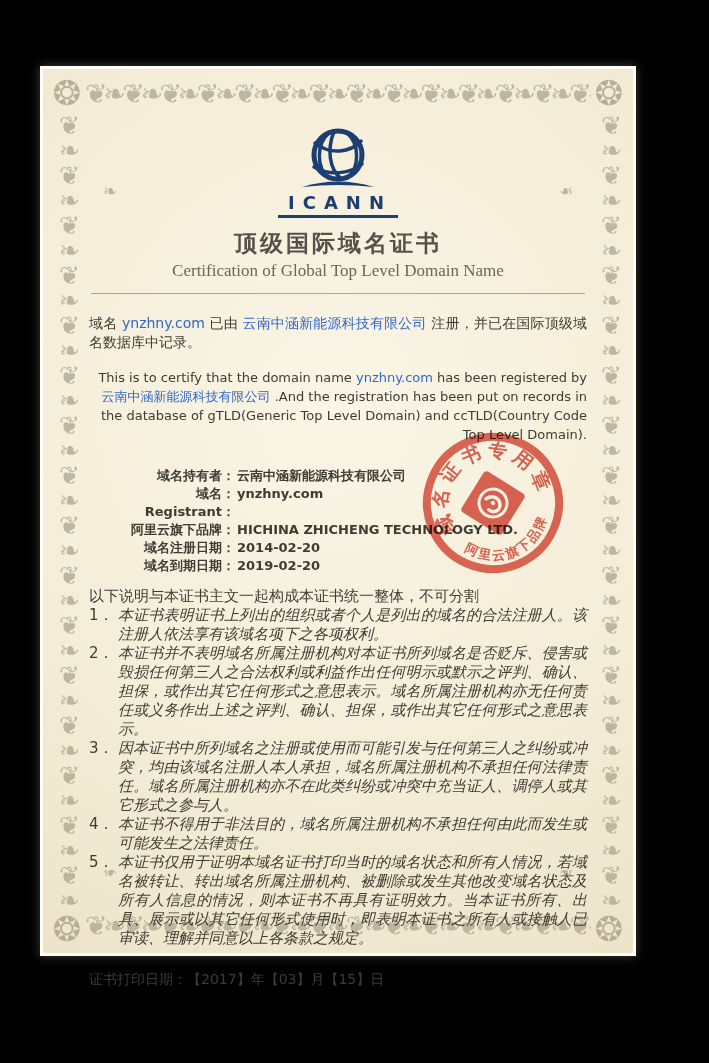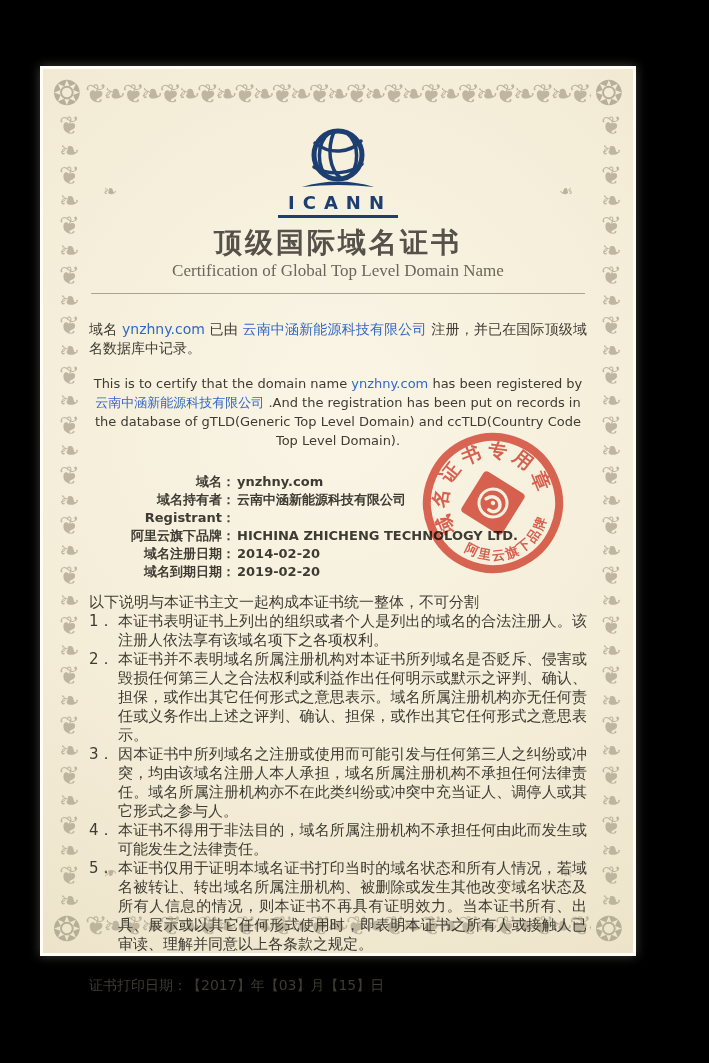--- a/index.html
+++ b/index.html
@@ -37,41 +37,41 @@
   .content{position:absolute;left:46px;right:46px;top:52px;color:#3e3b33;}
 
   .logo-wrap{text-align:center;}
   .globe{display:block;margin:6px auto 0 auto;}
   .icann-word{
     display:inline-block;margin-top:2px;color:#1c3e70;font-weight:bold;font-size:18px;
     letter-spacing:8px;padding:0 6px 2px 10px;border-bottom:3px solid #1c3e70;line-height:20px;
   }
   .icann-tagline{font-size:6.5px;color:#2a4a7d;margin-top:2px;letter-spacing:.3px;}
 
-  .cert-title{margin-top:12px;text-align:center;font-size:28px;font-weight:bold;
+  .cert-title{margin-top:12px;text-align:center;font-size:23px;font-weight:bold;
     color:#55514a;letter-spacing:3px;line-height:26px;}
   .cert-subtitle{margin-top:5px;text-align:center;font-size:17px;color:#6b665a;
     font-family:"Liberation Serif","DejaVu Serif",serif;line-height:19px;}
   .divider{margin:13px 2px 0 2px;height:0;border-top:1px solid #aaa392;}
 
   .para{font-size:14px;line-height:19px;}
-  .para.zh{margin-top:26px;text-align:justify;}
-  .para.en{margin-top:16px;font-size:13px;line-height:19px;text-align:center;}
+  .para.zh{margin-top:20px;text-align:justify;}
+  .para.en{margin-top:16px;font-size:13px;line-height:19px;text-align:right;}
   .blue{color:#3168c8;}
 
   .details{margin-top:23px;font-weight:bold;font-size:13px;line-height:18px;}
   .drow{display:flex;white-space:nowrap;}
   .dlabel{width:146px;flex:none;text-align:right;}
   .dvalue{margin-left:2px;}
 
   .terms{margin-top:12px;font-size:15px;line-height:19px;}
   .terms-intro{text-align:left;}
   .term{display:flex;}
   .tnum{width:29px;flex:none;}
-  .ttext{flex:1;text-align:justify;}
+  .ttext{flex:1;text-align:justify;font-style:italic;}
 
   .print-date{margin-top:22px;font-size:14px;line-height:19px;}
 
   .stamp{position:absolute;left:374px;top:358px;mix-blend-mode:multiply;opacity:.92;}
 </style>
 </head>
 <body>
 
 <div class="paper">
 
@@ -108,26 +108,26 @@
     <div class="cert-title">顶级国际域名证书</div>
     <div class="cert-subtitle">Certification of Global Top Level Domain Name</div>
     <div class="divider"></div>
 
     <div class="para zh"><span>域名 </span><span class="blue">ynzhny.com</span><span> 已由 </span><span class="blue">云南中涵新能源科技有限公司</span><span> 注册，并已在国际顶级域名数据库中记录。</span></div>
 
     <div class="para en"><span>This is to certify that the domain name </span><span class="blue">ynzhny.com</span><span> has been registered by </span><span class="blue">云南中涵新能源科技有限公司</span><span> .And the registration has been put on records in the database of gTLD(Generic Top Level Domain) and ccTLD(Country Code Top Level Domain).</span></div>
 
     <div class="details">
       <div class="drow">
+        <span class="dlabel">域名持有者：</span>
+        <span class="dvalue">云南中涵新能源科技有限公司</span>
+      </div>
+      <div class="drow">
         <span class="dlabel">域名：</span>
         <span class="dvalue">ynzhny.com</span>
-      </div>
-      <div class="drow">
-        <span class="dlabel">域名持有者：</span>
-        <span class="dvalue">云南中涵新能源科技有限公司</span>
       </div>
       <div class="drow">
         <span class="dlabel">Registrant：</span>
       </div>
       <div class="drow">
         <span class="dlabel">阿里云旗下品牌：</span>
         <span class="dvalue">HICHINA ZHICHENG TECHNOLOGY LTD.</span>
       </div>
       <div class="drow">
         <span class="dlabel">域名注册日期：</span>

